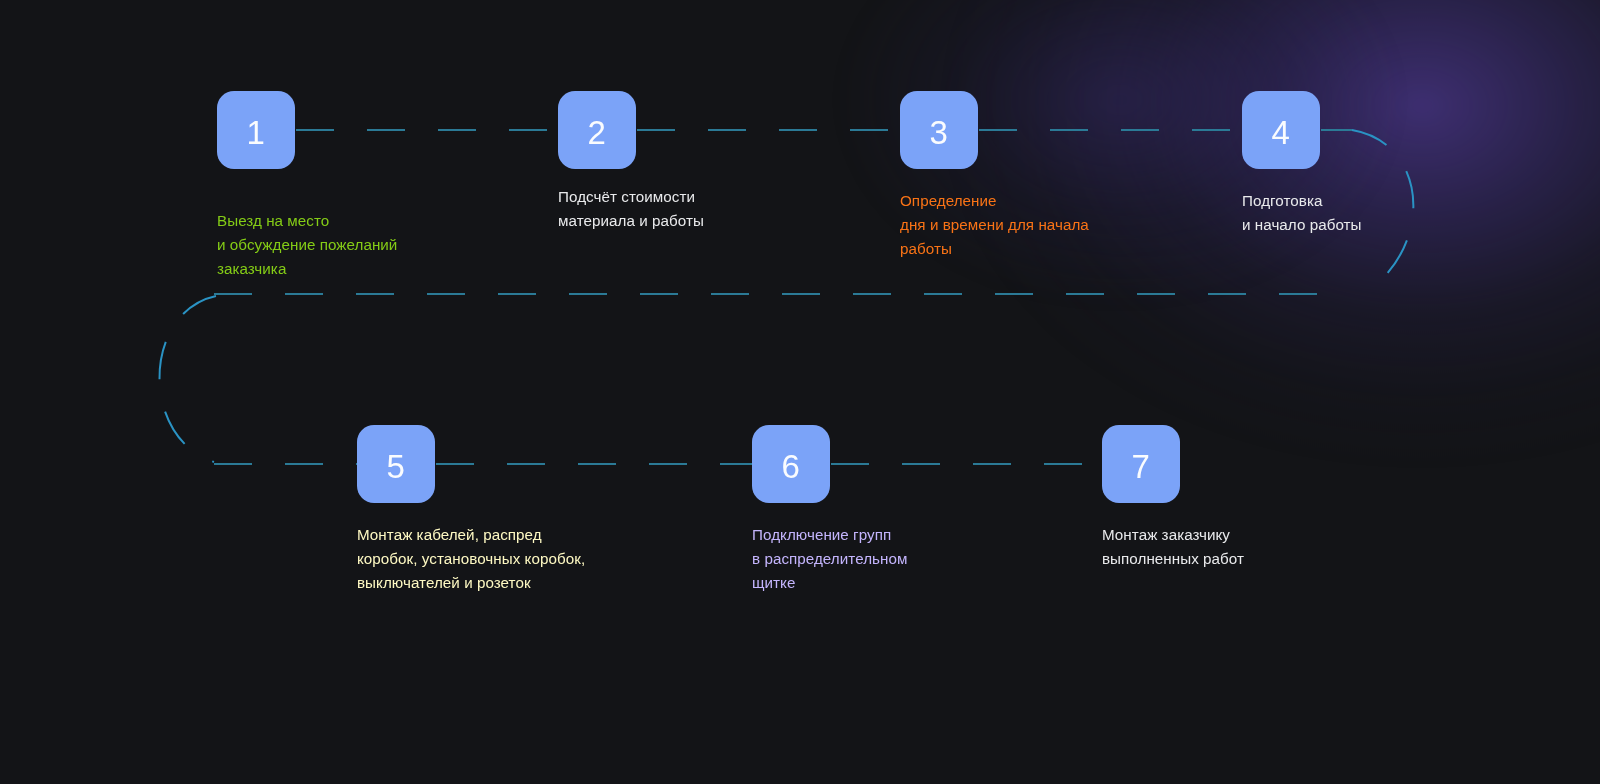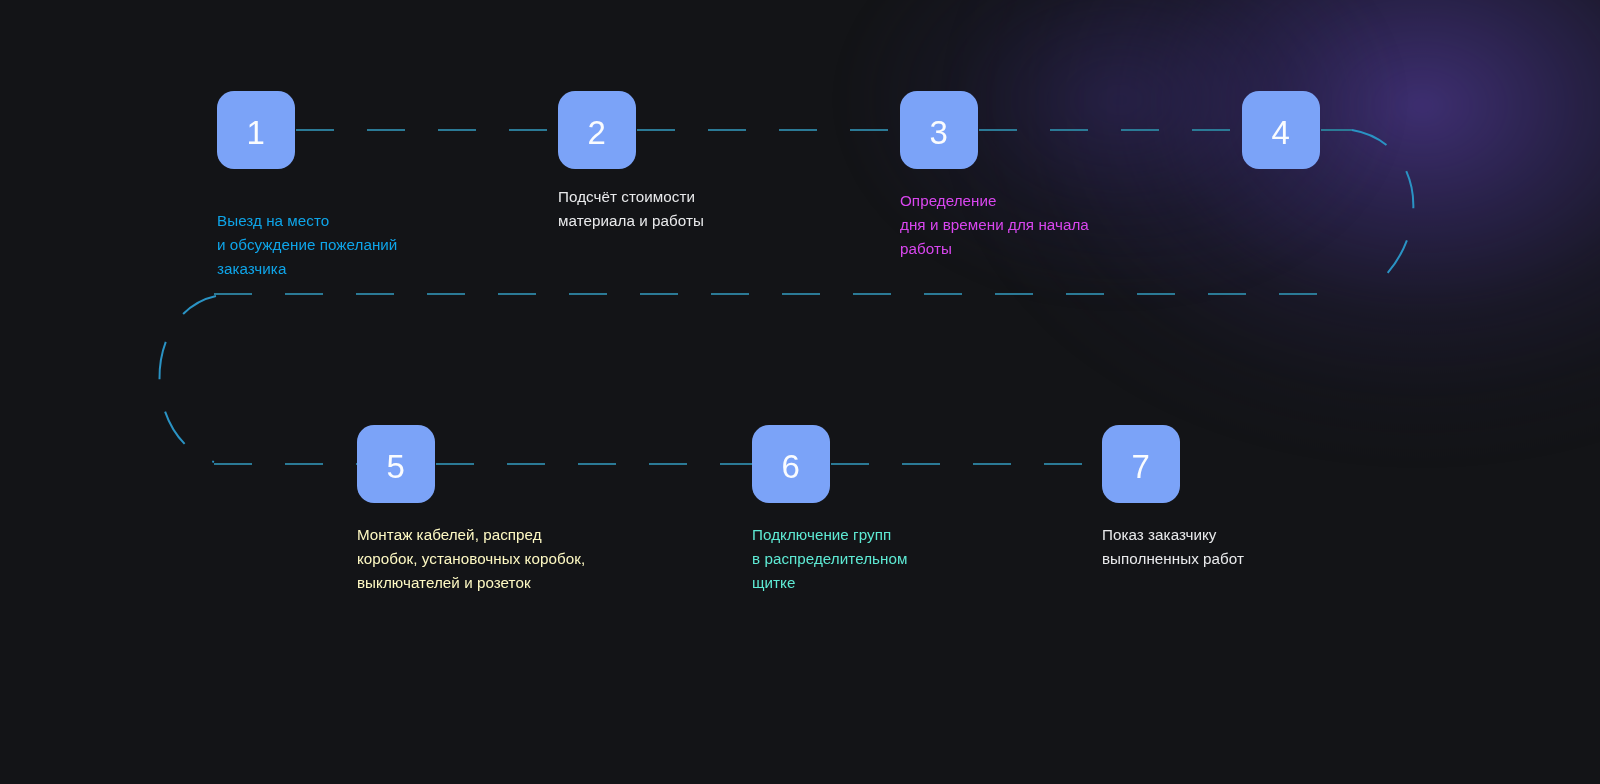--- a/index.html
+++ b/index.html
@@ -114,62 +114,64 @@
         <path d="M 1352 130 C 1424 142, 1436 238, 1370 290" fill="none" stroke="#2a93c4" stroke-width="2" stroke-dasharray="38 33" stroke-linecap="butt"></path>
         <path d="M 216 296 C 142 312, 140 438, 214 462" fill="none" stroke="#2a93c4" stroke-width="2" stroke-dasharray="38 33" stroke-linecap="butt"></path>
       </g>
   </svg>
 
   <div id="steps-layer">
       <div class="step" style="left: 217px; top: 91px;">
         <div class="step-box" style="background: rgb(123, 163, 248);">
           <span class="step-num" style="color: rgb(255, 255, 255);">1</span>
         </div>
-        <div class="step-label" style="color: #0ea5e9; margin-top: 40px;">Выезд на место
+        <div class="step-label" style="color: #84cc16; margin-top: 40px;">Выезд на место
 и обсуждение пожеланий
 заказчика</div>
       </div>
       <div class="step" style="left: 558px; top: 91px;">
         <div class="step-box" style="background: rgb(123, 163, 248);">
           <span class="step-num" style="color: rgb(255, 255, 255);">2</span>
         </div>
         <div class="step-label" style="color: rgb(233, 234, 236); margin-top: 16px;">Подсчёт стоимости
 материала и работы</div>
       </div>
       <div class="step" style="left: 900px; top: 91px;">
         <div class="step-box" style="background: rgb(123, 163, 248);">
           <span class="step-num" style="color: rgb(255, 255, 255);">3</span>
         </div>
-        <div class="step-label" style="color: #d946ef;">Определение
+        <div class="step-label" style="color: #f97316;">Определение
 дня и времени для начала
 работы</div>
       </div>
       <div class="step" style="left: 1242px; top: 91px;">
         <div class="step-box" style="background: rgb(123, 163, 248);">
           <span class="step-num" style="color: rgb(255, 255, 255);">4</span>
         </div>
+        <div class="step-label" style="color: rgb(233, 234, 236);">Подготовка
+и начало работы</div>
       </div>
       <div class="step" style="left: 357px; top: 425px;">
         <div class="step-box" style="background: rgb(123, 163, 248);">
           <span class="step-num" style="color: rgb(255, 255, 255);">5</span>
         </div>
         <div class="step-label" style="color: #fef9c3;">Монтаж кабелей, распред
 коробок, установочных коробок,
 выключателей и розеток</div>
       </div>
       <div class="step" style="left: 752px; top: 425px;">
         <div class="step-box" style="background: rgb(123, 163, 248);">
           <span class="step-num" style="color: rgb(255, 255, 255);">6</span>
         </div>
-        <div class="step-label" style="color: #5eead4;">Подключение групп
+        <div class="step-label" style="color: #c4b5fd;">Подключение групп
 в распределительном
 щитке</div>
       </div>
       <div class="step" style="left: 1102px; top: 425px;">
         <div class="step-box" style="background: rgb(123, 163, 248);">
           <span class="step-num" style="color: rgb(255, 255, 255);">7</span>
         </div>
-        <div class="step-label" style="color: rgb(233, 234, 236);">Показ заказчику
+        <div class="step-label" style="color: rgb(233, 234, 236);">Монтаж заказчику
 выполненных работ</div>
       </div>
     </div>
 
 </div>
 
 </body></html>

